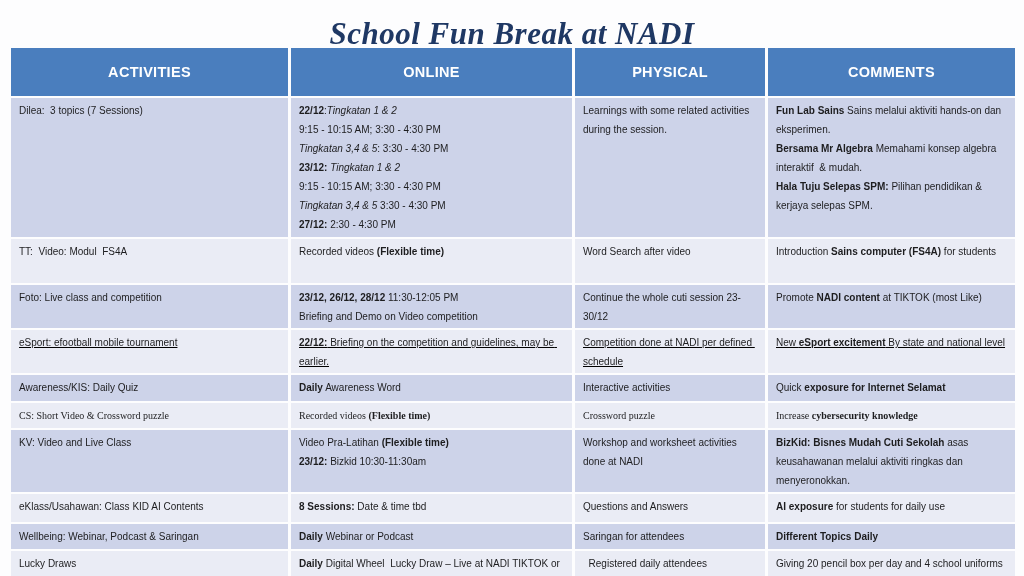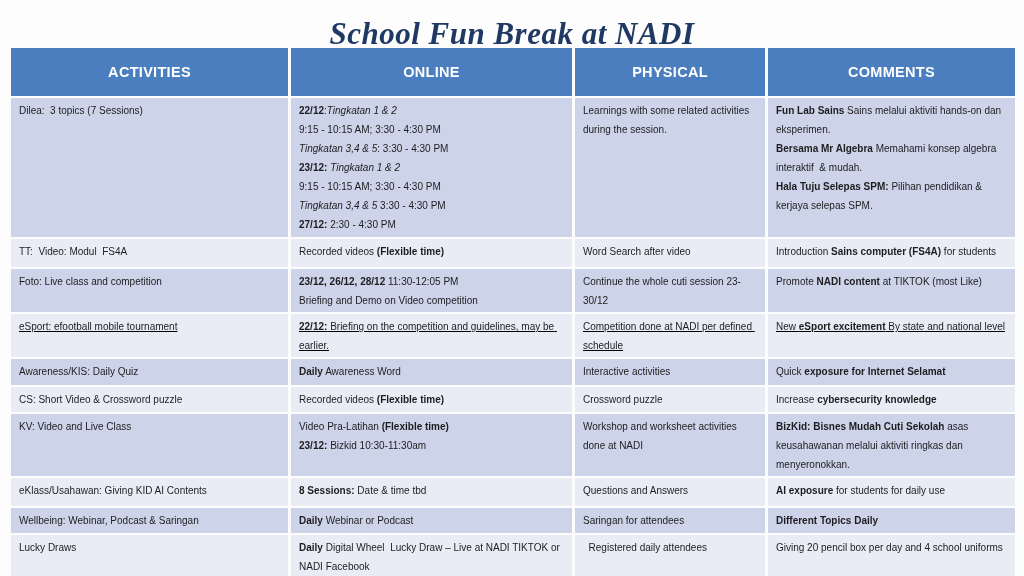--- a/index.html
+++ b/index.html
@@ -85,21 +85,21 @@
             <th>COMMENTS</th>
           </tr>
       </thead>
       <tbody>
           <tr class="band-dark" style="height: 139px;">
             <td><span>Dilea:  3 topics (7 Sessions)</span></td>
             <td><span class="b">22/12</span><span>:</span><span class="i">Tingkatan 1 &amp; 2</span><br><span>9:15 - 10:15 AM; 3:30 - 4:30 PM</span><br><span class="i">Tingkatan 3,4 &amp; 5</span><span>: 3:30 - 4:30 PM</span><br><span class="b">23/12:</span><span> </span><span class="i">Tingkatan 1 &amp; 2</span><br><span>9:15 - 10:15 AM; 3:30 - 4:30 PM</span><br><span class="i">Tingkatan 3,4 &amp; 5</span><span> 3:30 - 4:30 PM</span><br><span class="b">27/12:</span><span> 2:30 - 4:30 PM</span></td>
             <td><span>Learnings with some related activities during the session.</span></td>
             <td><span class="b">Fun Lab Sains</span><span> Sains melalui aktiviti hands-on dan eksperimen.</span><br><span class="b">Bersama Mr Algebra</span><span> Memahami konsep algebra interaktif  &amp; mudah.</span><br><span class="b">Hala Tuju Selepas SPM:</span><span> Pilihan pendidikan &amp; kerjaya selepas SPM.</span></td>
           </tr>
-          <tr class="band-light" style="height: 28px;">
+          <tr class="band-light" style="height: 44px;">
             <td><span>TT:  Video: Modul  FS4A</span></td>
             <td><span>Recorded videos </span><span class="b">(Flexible time)</span></td>
             <td><span>Word Search after video</span></td>
             <td><span>Introduction </span><span class="b">Sains computer (FS4A)</span><span> for students</span></td>
           </tr>
           <tr class="band-dark" style="height: 42px; margin-top: 22px;">
             <td><span>Foto: Live class and competition</span></td>
             <td><span class="b">23/12, 26/12, 28/12</span><span> 11:30-12:05 PM</span><br><span>Briefing and Demo on Video competition</span></td>
             <td><span>Continue the whole cuti session 23-30/12</span></td>
             <td><span>Promote </span><span class="b">NADI content</span><span> at TIKTOK (most Like)</span></td>
@@ -109,34 +109,34 @@
             <td><span class="b">22/12:</span><span> Briefing on the competition and guidelines, may be earlier.</span></td>
             <td><span>Competition done at NADI per defined schedule</span></td>
             <td><span>New </span><span class="b">eSport excitement</span><span> By state and national level</span></td>
           </tr>
           <tr class="band-dark" style="height: 26px;">
             <td><span>Awareness/KIS: Daily Quiz</span></td>
             <td><span class="b">Daily</span><span> Awareness Word</span></td>
             <td><span>Interactive activities</span></td>
             <td><span>Quick </span><span class="b">exposure for Internet Selamat</span></td>
           </tr>
-          <tr class="band-light" style="height: 25px;">
+          <tr class="band-light" style="height: 25px; font-family: Liberation Serif, serif;">
             <td><span>CS: Short Video &amp; Crossword puzzle</span></td>
             <td><span>Recorded videos </span><span class="b">(Flexible time)</span></td>
             <td><span>Crossword puzzle</span></td>
             <td><span>Increase </span><span class="b">cybersecurity knowledge</span></td>
           </tr>
           <tr class="band-dark" style="height: 61px; padding-left: 12px;">
             <td><span>KV: Video and Live Class</span></td>
             <td><span>Video Pra-Latihan </span><span class="b">(Flexible time)</span><br><span class="b">23/12:</span><span> Bizkid 10:30-11:30am</span></td>
             <td><span>Workshop and worksheet activities done at NADI</span></td>
             <td><span class="b">BizKid: Bisnes Mudah Cuti Sekolah</span><span> asas keusahawanan melalui aktiviti ringkas dan menyeronokkan.</span></td>
           </tr>
           <tr class="band-light" style="height: 28px;">
-            <td><span>eKlass/Usahawan: Giving KID AI Contents</span></td>
+            <td><span>eKlass/Usahawan: Class KID AI Contents</span></td>
             <td><span class="b">8 Sessions:</span><span> Date &amp; time tbd</span></td>
             <td><span>Questions and Answers</span></td>
             <td><span class="b">AI exposure</span><span> for students for daily use</span></td>
           </tr>
           <tr class="band-dark" style="height: 25px; margin-top: 28px;">
             <td><span>Wellbeing: Webinar, Podcast &amp; Saringan</span></td>
             <td><span class="b">Daily</span><span> Webinar or Podcast</span></td>
             <td><span>Saringan for attendees</span></td>
             <td><span class="b">Different Topics Daily</span></td>
           </tr>

